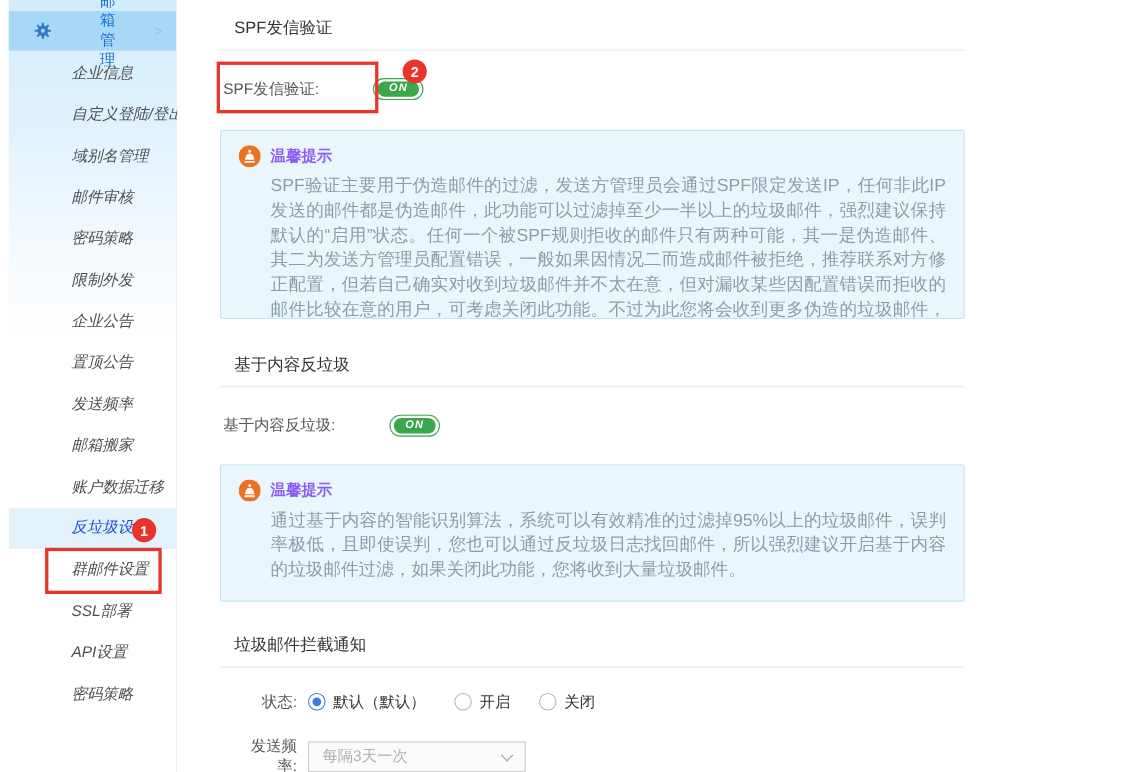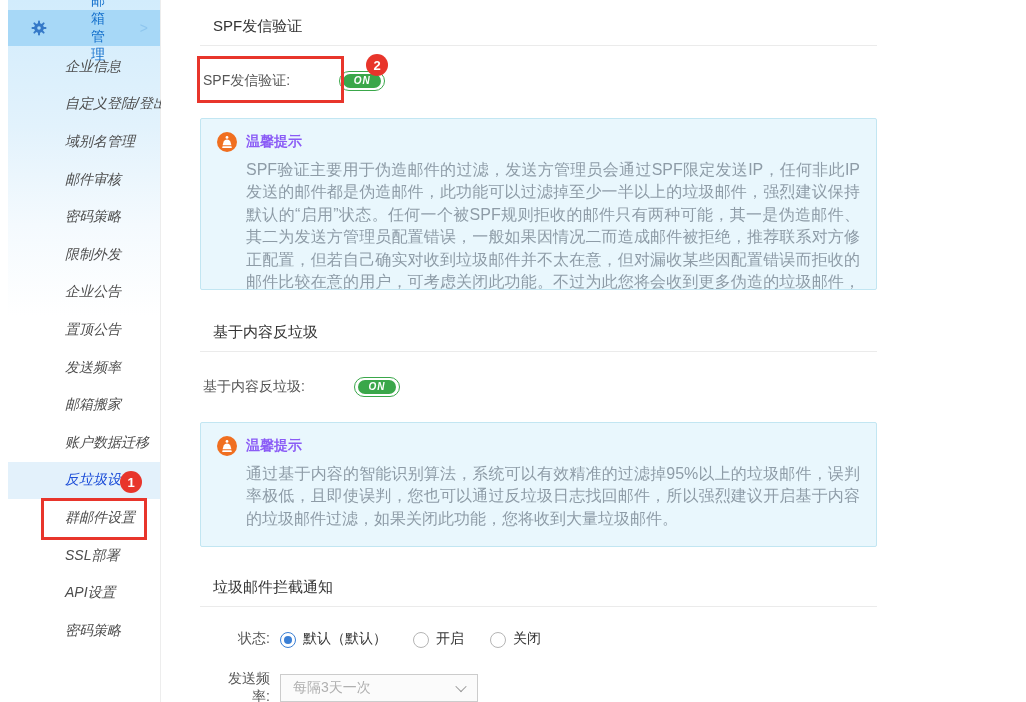--- a/index.html
+++ b/index.html
@@ -67,21 +67,21 @@
   .tip-title { margin-left:9px; font-size:14px; font-weight:bold; color:#8b5cf6; }
   .tip-text {
     margin-top:7px; padding-left:29px; font-size:16px; line-height:22.4px;
     color:#8e9ca7; text-align:justify;
   }
   .form-row { display:flex; align-items:center; height:28px; padding-left:13px; }
   .row-status { margin-top:18px; }
   .row-freq { margin-top:21px; }
   .form-label { width:57px; text-align:right; font-size:14px; color:#555; flex:0 0 auto; }
   .radio-group { display:flex; align-items:center; margin-left:10px; }
-  .radio-opt { display:flex; align-items:flex-end; margin-right:26px; cursor:pointer; }
+  .radio-opt { display:flex; align-items:flex-start; margin-right:26px; cursor:pointer; }
   .radio-circle {
     width:16px; height:16px; border-radius:50%; border:1px solid #b5b5b5; background:#fff;
     display:flex; align-items:center; justify-content:center; flex:0 0 auto;
   }
   .radio-circle.checked { border-color:#3a7fd5; }
   .radio-circle.checked::after { content:""; width:8px; height:8px; border-radius:50%; background:#3a7fd5; }
   .radio-opt .rlabel { margin-left:7px; font-size:14px; color:#333; }
   .select {
     margin-left:10px; width:198px; height:28px; border:1px solid #cccccc; background:#fbfbfb;
     display:flex; align-items:center; padding:0 12px; cursor:pointer;

